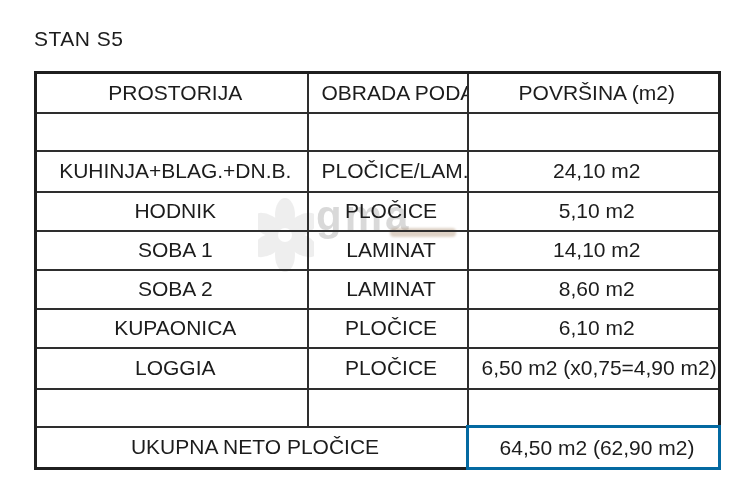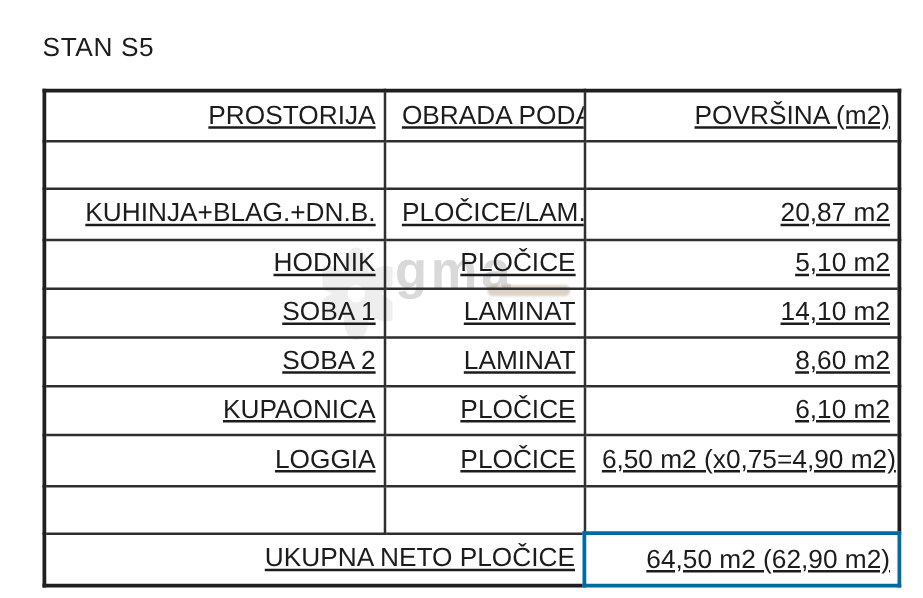--- a/index.html
+++ b/index.html
@@ -69,28 +69,27 @@
     border-collapse: collapse;
     table-layout: fixed;
     width: 684px;
     border: 3px solid #1f1f1f;
   }
   table.areas th,
   table.areas td {
     border: 2px solid #2e2e2e;
     font-size: 21px;
     font-weight: 400;
-    text-align: right;
+    text-align: center;
     vertical-align: middle;
     padding: 0 6px 0 13px;
     white-space: nowrap;
     overflow: hidden;
     color: #1c1c1c;
     background: transparent;
-    text-decoration: underline;
   }
   col.c-room  { width: 272px; }
   col.c-floor { width: 160px; }
   col.c-area  { width: 252px; }
 
   thead tr        { height: 40px; }
   tbody tr        { height: 39px; }
   tbody tr.row-1  { height: 38px; }
   tbody tr.row-2  { height: 41px; }
   tbody tr.row-7  { height: 41px; }
@@ -142,21 +141,21 @@
     </thead>
     <tbody>
       <tr class="row-1">
         <td class="room-cell"></td>
         <td class="floor-cell"></td>
         <td class="area-cell"></td>
       </tr>
       <tr class="row-2">
         <td class="room-cell">KUHINJA+BLAG.+DN.B.</td>
         <td class="floor-cell">PLOČICE/LAM.</td>
-        <td class="area-cell">20,87 m2</td>
+        <td class="area-cell">24,10 m2</td>
       </tr>
       <tr class="row-3">
         <td class="room-cell">HODNIK</td>
         <td class="floor-cell">PLOČICE</td>
         <td class="area-cell">5,10 m2</td>
       </tr>
       <tr class="row-4">
         <td class="room-cell">SOBA 1</td>
         <td class="floor-cell">LAMINAT</td>
         <td class="area-cell">14,10 m2</td>

